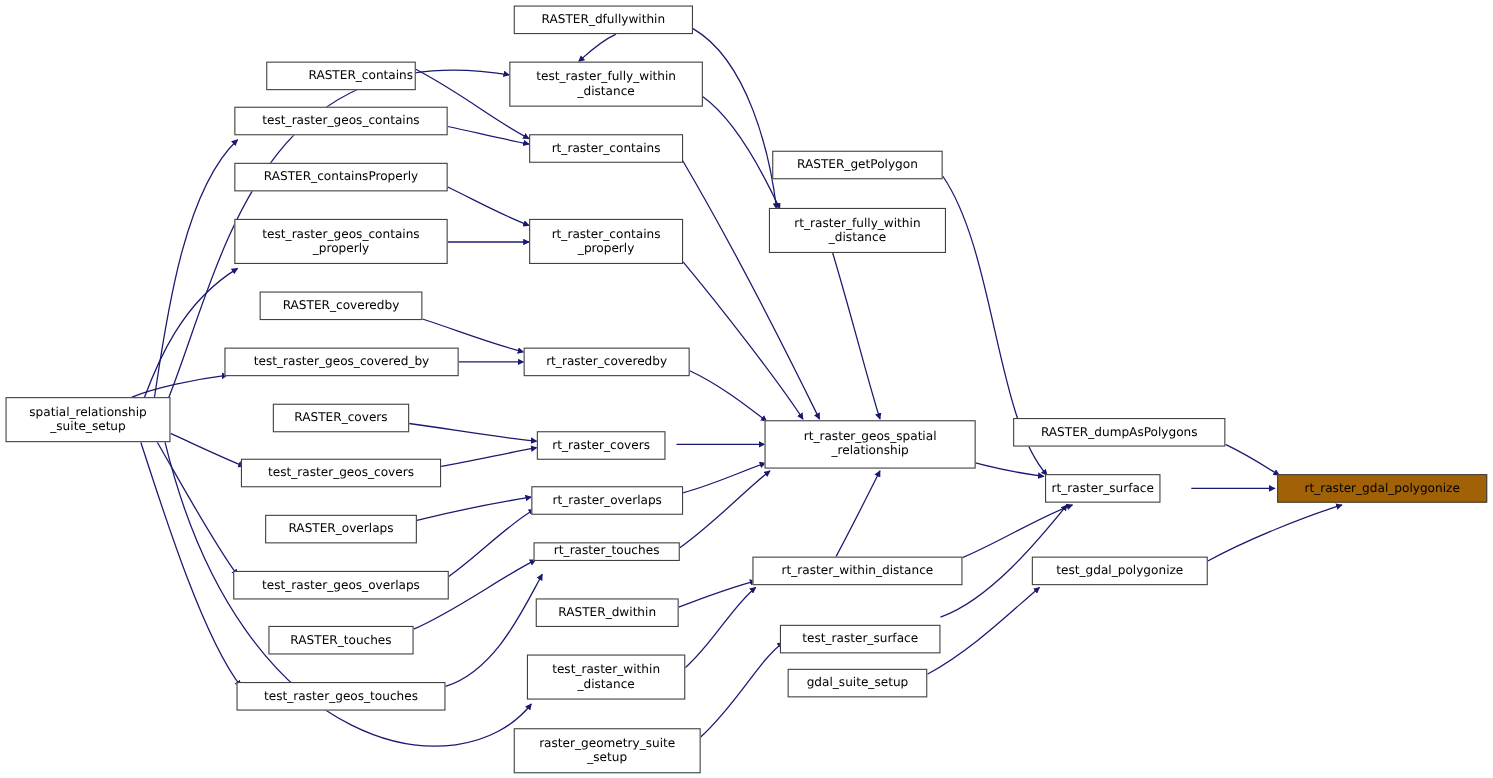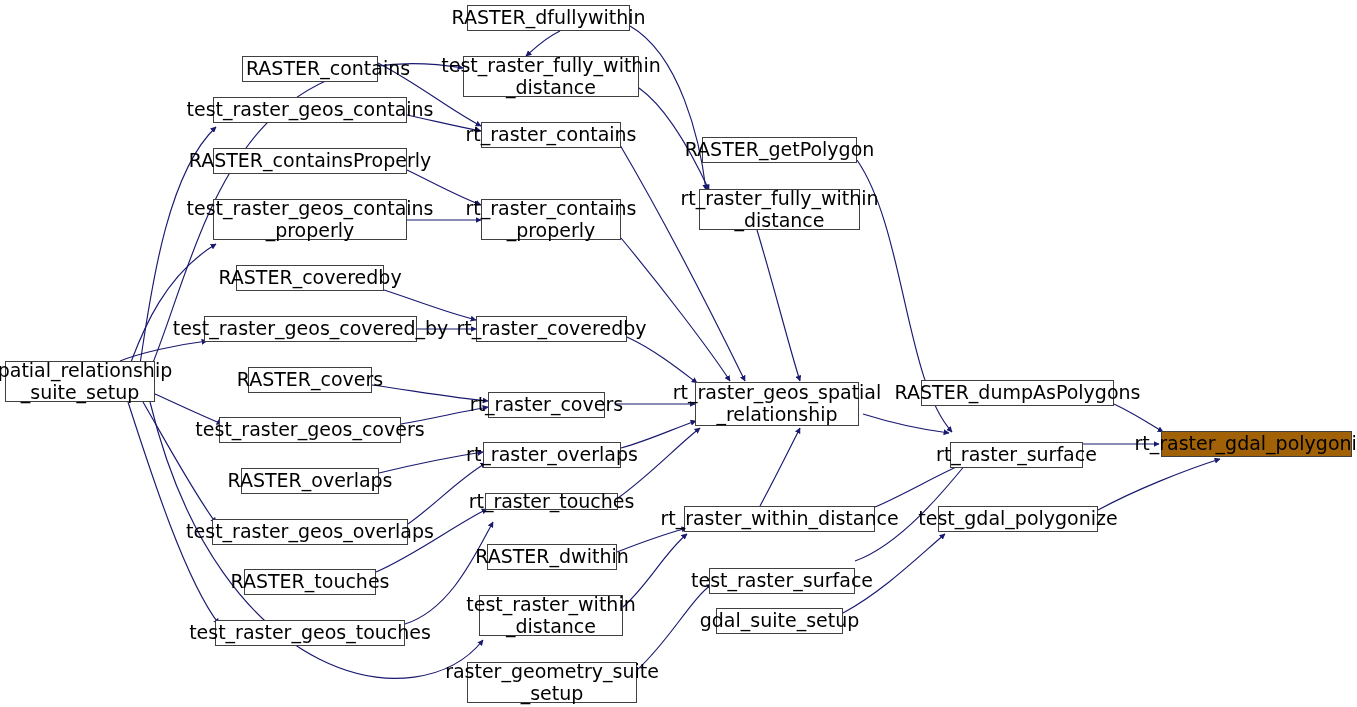--- a/index.html
+++ b/index.html
@@ -14,21 +14,21 @@
   .node{
     position:absolute;
     box-sizing:border-box;
     border:1px solid #404040;
     background:#ffffff;
     color:#000000;
     display:flex;
     align-items:center;
     justify-content:center;
     text-align:center;
-    font-size:19px;
+    font-size:11px;
     line-height:1.15;
     white-space:pre-line;
     z-index:3;
   }
   .node.highlight{background:#a16207;}
 </style>
 </head>
 <body>
 
 <div id="canvas">
@@ -97,26 +97,26 @@
       <div class="node" style="left: 699px; top: 189px; width: 161px; height: 41px;">rt_raster_fully_within
 _distance</div>
       <div class="node" style="left: 213px; top: 199px; width: 194px; height: 41px;">test_raster_geos_contains
 _properly</div>
       <div class="node" style="left: 481px; top: 199px; width: 140px; height: 41px;">rt_raster_contains
 _properly</div>
       <div class="node" style="left: 236px; top: 265px; width: 148px; height: 26px;">RASTER_coveredby</div>
       <div class="node" style="left: 204px; top: 316px; width: 213px; height: 26px;">test_raster_geos_covered_by</div>
       <div class="node" style="left: 476px; top: 316px; width: 151px; height: 26px;">rt_raster_coveredby</div>
       <div class="node" style="left: 921px; top: 380px; width: 193px; height: 26px;">RASTER_dumpAsPolygons</div>
-      <div class="node" style="left: 695px; top: 382px; width: 164px; height: 44px;">rt_raster_geos_spatial
+      <div class="node" style="left: 695px; top: 382px; width: 192px; height: 44px;">rt_raster_geos_spatial
 _relationship</div>
       <div class="node" style="left: 248px; top: 367px; width: 124px; height: 26px;">RASTER_covers</div>
       <div class="node" style="left: 488px; top: 392px; width: 117px; height: 26px;">rt_raster_covers</div>
       <div class="node" style="left: 219px; top: 417px; width: 182px; height: 26px;">test_raster_geos_covers</div>
-      <div class="node" style="left: 950px; top: 431px; width: 133px; height: 26px; margin-top: 11px;">rt_raster_surface</div>
+      <div class="node" style="left: 950px; top: 431px; width: 105px; height: 26px;">rt_raster_surface</div>
       <div class="node highlight" style="left: 1161px; top: 431px; width: 191px; height: 26px;">rt_raster_gdal_polygonize</div>
       <div class="node" style="left: 483px; top: 442px; width: 138px; height: 26px;">rt_raster_overlaps</div>
       <div class="node" style="left: 241px; top: 468px; width: 138px; height: 26px;">RASTER_overlaps</div>
       <div class="node" style="left: 485px; top: 493px; width: 133px; height: 17px;">rt_raster_touches</div>
       <div class="node" style="left: 684px; top: 506px; width: 191px; height: 26px;">rt_raster_within_distance</div>
       <div class="node" style="left: 938px; top: 506px; width: 160px; height: 26px;">test_gdal_polygonize</div>
       <div class="node" style="left: 212px; top: 519px; width: 196px; height: 26px;">test_raster_geos_overlaps</div>
       <div class="node" style="left: 487px; top: 544px; width: 130px; height: 26px;">RASTER_dwithin</div>
       <div class="node" style="left: 709px; top: 557px; width: 146px; height: 26px; margin-top: 11px;">test_raster_surface</div>
       <div class="node" style="left: 244px; top: 569px; width: 132px; height: 26px;">RASTER_touches</div>

